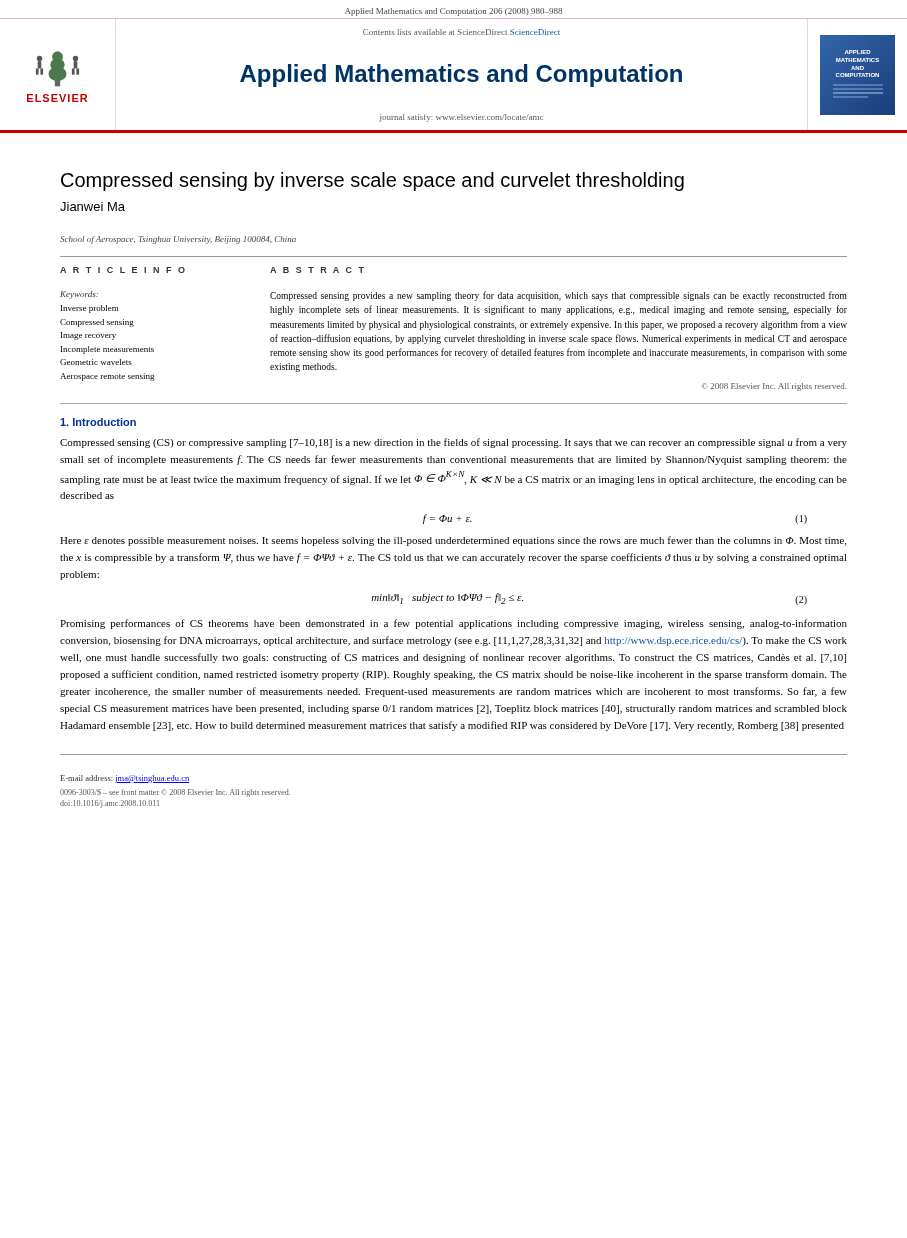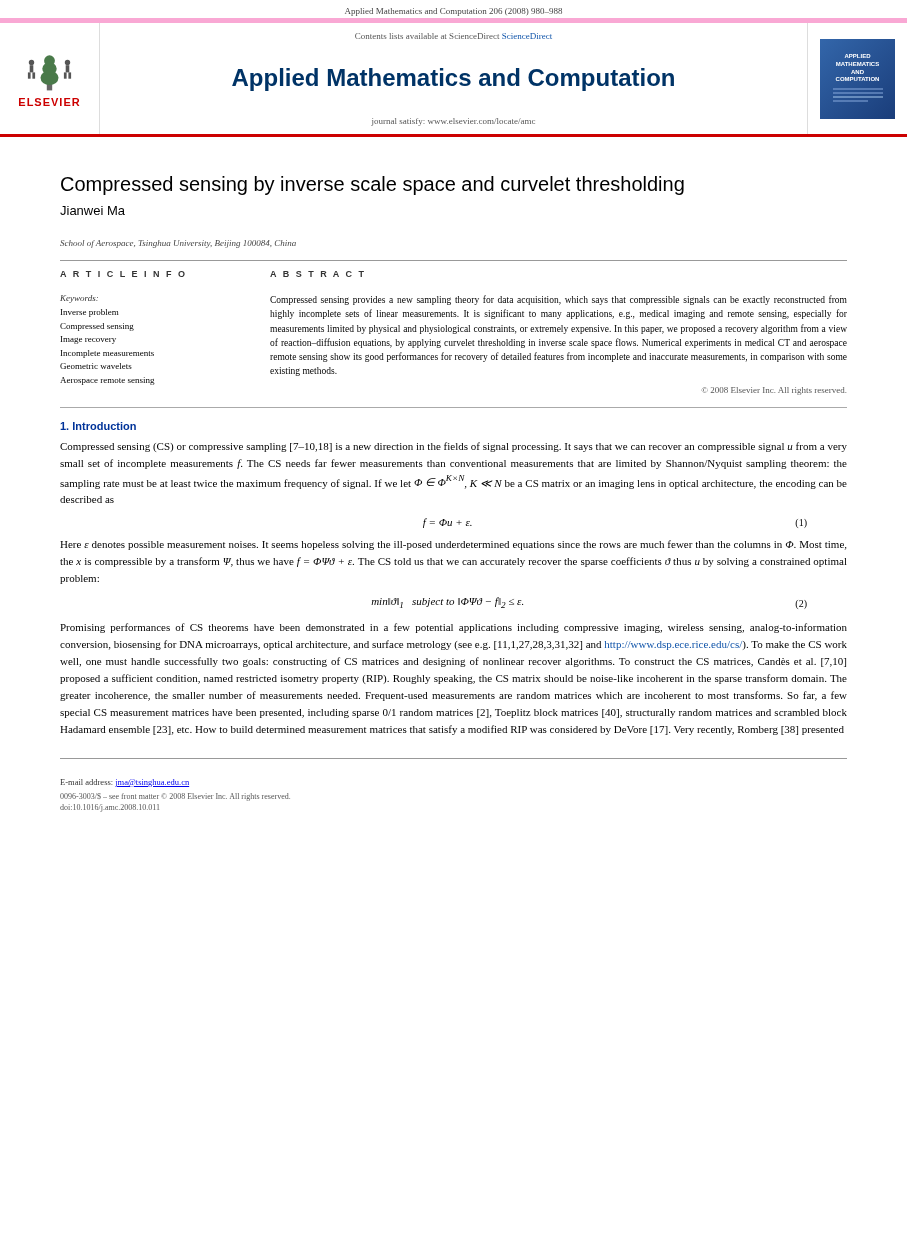--- a/index.html
+++ b/index.html
@@ -18,34 +18,34 @@
       background: #fff;
       padding: 0;
     }
 
     
     .journal-top-bar {
       text-align: center;
       font-size: 9px;
       color: #444;
       padding: 6px 0 2px 0;
-      border-bottom: 5px solid #f9a8d4;
+      border-bottom: 1px solid #f9a8d4;
       margin-bottom: 0;
     }
 
     
     .header-banner {
       display: flex;
       align-items: stretch;
       border-bottom: 3px solid #c00;
       background: #fff;
     }
 
     .header-left-logo {
-      width: 100px;
+      width: 116px;
       min-height: 90px;
       display: flex;
       align-items: center;
       justify-content: center;
       flex-shrink: 0;
       border-right: 1px solid #ddd;
       padding: 5px;
     }
 
     .elsevier-logo {

